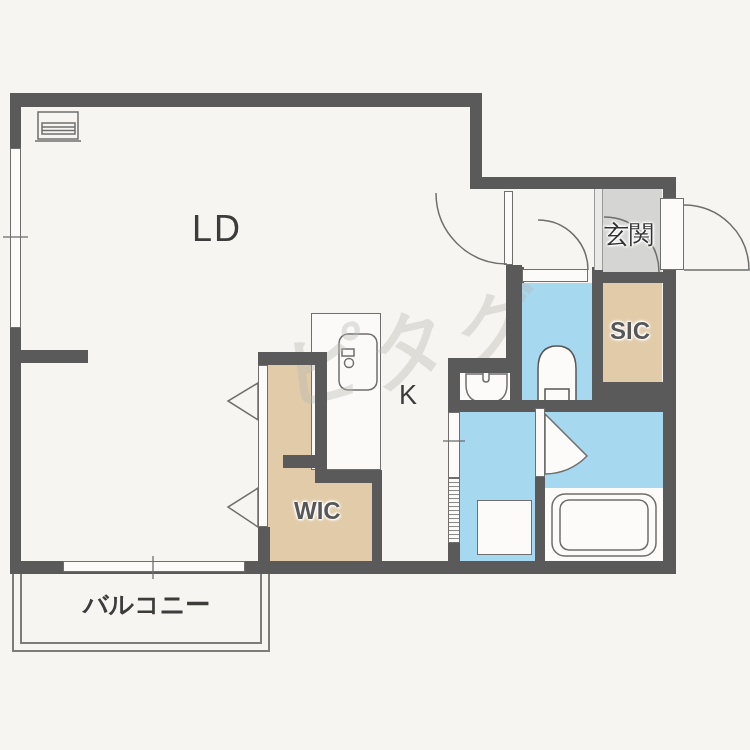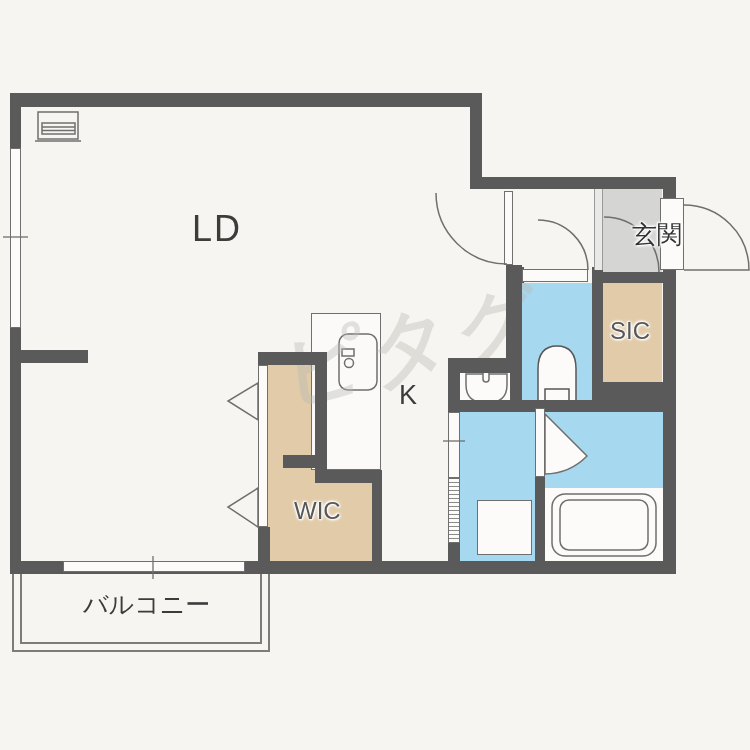--- a/index.html
+++ b/index.html
@@ -30,22 +30,22 @@
   .fixture{position:absolute;box-sizing:border-box;z-index:10;}
   .counter{background:#fbfaf8;border:1.5px solid var(--outline,#6f6f6e);}
   .pan{background:#fcfbf9;border:1.5px solid var(--outline,#6f6f6e);}
   .balc{position:absolute;border:2px solid #7c7c7a;box-sizing:border-box;z-index:5;}
   
   .label{position:absolute;color:var(--label,#3c3c3c);z-index:50;white-space:nowrap;}
   .halo{text-shadow:0 0 2px #fff,0 0 3px #fff,0 0 4px #fff,1px 1px 2px #fff,-1px -1px 2px #fff;}
   .label.ld{font-size:36px;letter-spacing:2px;}
   .label.western{font-size:37px;letter-spacing:8px;}
   .label.k{font-size:27px;}
-  .label.wic,.label.sic{font-size:24px;color:#575757;font-weight:400;}
-  .label.genkan{font-size:25px;color:#333;padding-left:28px;}
+  .label.wic,.label.sic{font-size:24px;color:#575757;font-weight:700;}
+  .label.genkan{font-size:25px;color:#333;}
   .label.balcony{font-size:25px;}
   .watermark{
     position:absolute;left:278px;top:322px;z-index:20;
     font-size:80px;font-weight:700;letter-spacing:6px;
     color:rgba(186,184,180,0.40);
     transform:rotate(-13deg) skewX(-6deg);transform-origin:left top;
     pointer-events:none;
   }
   svg.overlay{position:absolute;left:0;top:0;z-index:40;}
   svg.under{position:absolute;left:0;top:0;z-index:12;}
@@ -160,15 +160,15 @@
       <line x1="153" y1="556" x2="153" y2="579"></line>
       <line x1="443" y1="441" x2="465" y2="441"></line>
     </g>
   </svg>
 
   <div class="label ld" style="left:192px;top:208px;">LD</div>
   <div class="label k" style="left:399px;top:380px;">K</div>
   <div class="label wic halo" style="left:294px;top:497px;">WIC</div>
   <div class="label sic halo" style="left:610px;top:317px;">SIC</div>
   <div class="label genkan halo" style="left:604px;top:218px;">玄関</div>
-  <div class="label balcony" style="left:83px;top:588px;">バルコニー</div>
+  <div class="label balcony" style="left:83px;top:588px;font-weight:bold;">バルコニー</div>
 
 </div>
 
 </body></html>

